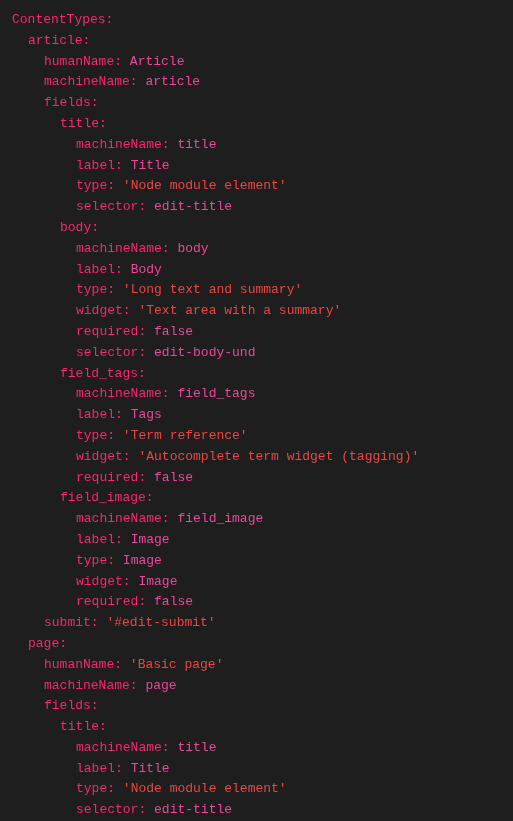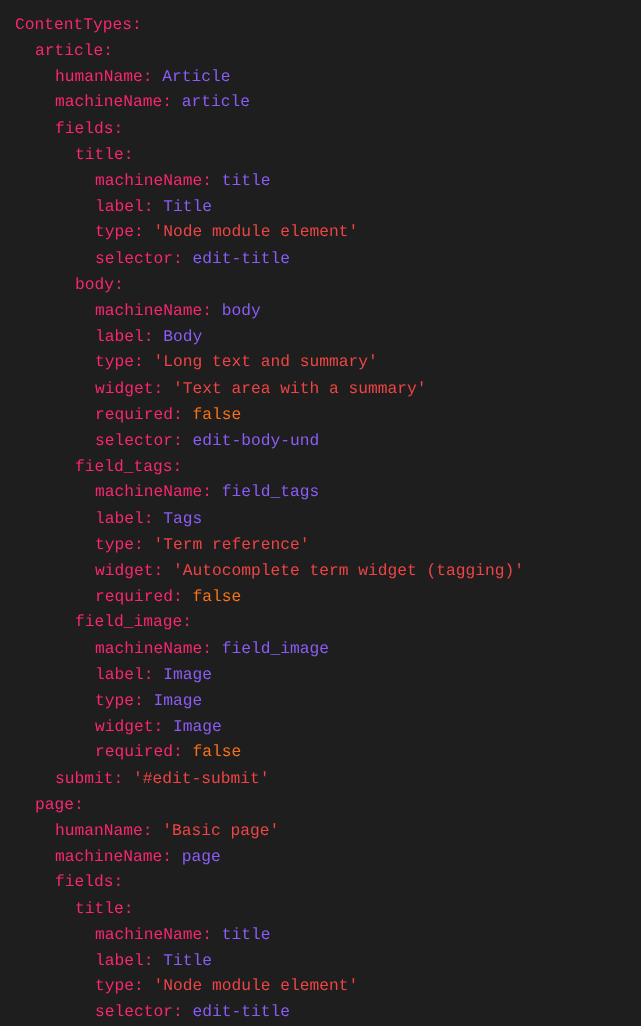--- a/index.html
+++ b/index.html
@@ -14,22 +14,22 @@
       line-height: 1.6;
       padding: 10px 12px;
       width: 513px;
       min-height: 821px;
     }
     .code-block {
       white-space: pre;
     }
     .key { color: #f92672; }
     .value-string { color: #ef4444; }
-    .value-bare { color: #8b5cf6; }
-    .value-bool { color: #f97316; }
+    .value-bare { color: #ec4899; }
+    .value-bool { color: #ec4899; }
     .line {
       display: block;
     }
   </style>
 </head>
 <body>
 
 <div class="code-block"><span class="line" style="padding-left: 0px;"><span class="key">ContentTypes:</span></span><span class="line" style="padding-left: 16px;"><span class="key">article:</span></span><span class="line" style="padding-left: 32px;"><span class="key">humanName:</span><span> </span><span class="value-bare">Article</span></span><span class="line" style="padding-left: 32px;"><span class="key">machineName:</span><span> </span><span class="value-bare">article</span></span><span class="line" style="padding-left: 32px;"><span class="key">fields:</span></span><span class="line" style="padding-left: 48px;"><span class="key">title:</span></span><span class="line" style="padding-left: 64px;"><span class="key">machineName:</span><span> </span><span class="value-bare">title</span></span><span class="line" style="padding-left: 64px;"><span class="key">label:</span><span> </span><span class="value-bare">Title</span></span><span class="line" style="padding-left: 64px;"><span class="key">type:</span><span> </span><span class="value-string">'Node module element'</span></span><span class="line" style="padding-left: 64px;"><span class="key">selector:</span><span> </span><span class="value-bare">edit-title</span></span><span class="line" style="padding-left: 48px;"><span class="key">body:</span></span><span class="line" style="padding-left: 64px;"><span class="key">machineName:</span><span> </span><span class="value-bare">body</span></span><span class="line" style="padding-left: 64px;"><span class="key">label:</span><span> </span><span class="value-bare">Body</span></span><span class="line" style="padding-left: 64px;"><span class="key">type:</span><span> </span><span class="value-string">'Long text and summary'</span></span><span class="line" style="padding-left: 64px;"><span class="key">widget:</span><span> </span><span class="value-string">'Text area with a summary'</span></span><span class="line" style="padding-left: 64px;"><span class="key">required:</span><span> </span><span class="value-bool">false</span></span><span class="line" style="padding-left: 64px;"><span class="key">selector:</span><span> </span><span class="value-bare">edit-body-und</span></span><span class="line" style="padding-left: 48px;"><span class="key">field_tags:</span></span><span class="line" style="padding-left: 64px;"><span class="key">machineName:</span><span> </span><span class="value-bare">field_tags</span></span><span class="line" style="padding-left: 64px;"><span class="key">label:</span><span> </span><span class="value-bare">Tags</span></span><span class="line" style="padding-left: 64px;"><span class="key">type:</span><span> </span><span class="value-string">'Term reference'</span></span><span class="line" style="padding-left: 64px;"><span class="key">widget:</span><span> </span><span class="value-string">'Autocomplete term widget (tagging)'</span></span><span class="line" style="padding-left: 64px;"><span class="key">required:</span><span> </span><span class="value-bool">false</span></span><span class="line" style="padding-left: 48px;"><span class="key">field_image:</span></span><span class="line" style="padding-left: 64px;"><span class="key">machineName:</span><span> </span><span class="value-bare">field_image</span></span><span class="line" style="padding-left: 64px;"><span class="key">label:</span><span> </span><span class="value-bare">Image</span></span><span class="line" style="padding-left: 64px;"><span class="key">type:</span><span> </span><span class="value-bare">Image</span></span><span class="line" style="padding-left: 64px;"><span class="key">widget:</span><span> </span><span class="value-bare">Image</span></span><span class="line" style="padding-left: 64px;"><span class="key">required:</span><span> </span><span class="value-bool">false</span></span><span class="line" style="padding-left: 32px;"><span class="key">submit:</span><span> </span><span class="value-string">'#edit-submit'</span></span><span class="line" style="padding-left: 16px;"><span class="key">page:</span></span><span class="line" style="padding-left: 32px;"><span class="key">humanName:</span><span> </span><span class="value-string">'Basic page'</span></span><span class="line" style="padding-left: 32px;"><span class="key">machineName:</span><span> </span><span class="value-bare">page</span></span><span class="line" style="padding-left: 32px;"><span class="key">fields:</span></span><span class="line" style="padding-left: 48px;"><span class="key">title:</span></span><span class="line" style="padding-left: 64px;"><span class="key">machineName:</span><span> </span><span class="value-bare">title</span></span><span class="line" style="padding-left: 64px;"><span class="key">label:</span><span> </span><span class="value-bare">Title</span></span><span class="line" style="padding-left: 64px;"><span class="key">type:</span><span> </span><span class="value-string">'Node module element'</span></span><span class="line" style="padding-left: 64px;"><span class="key">selector:</span><span> </span><span class="value-bare">edit-title</span></span></div>
 
 </body></html>

